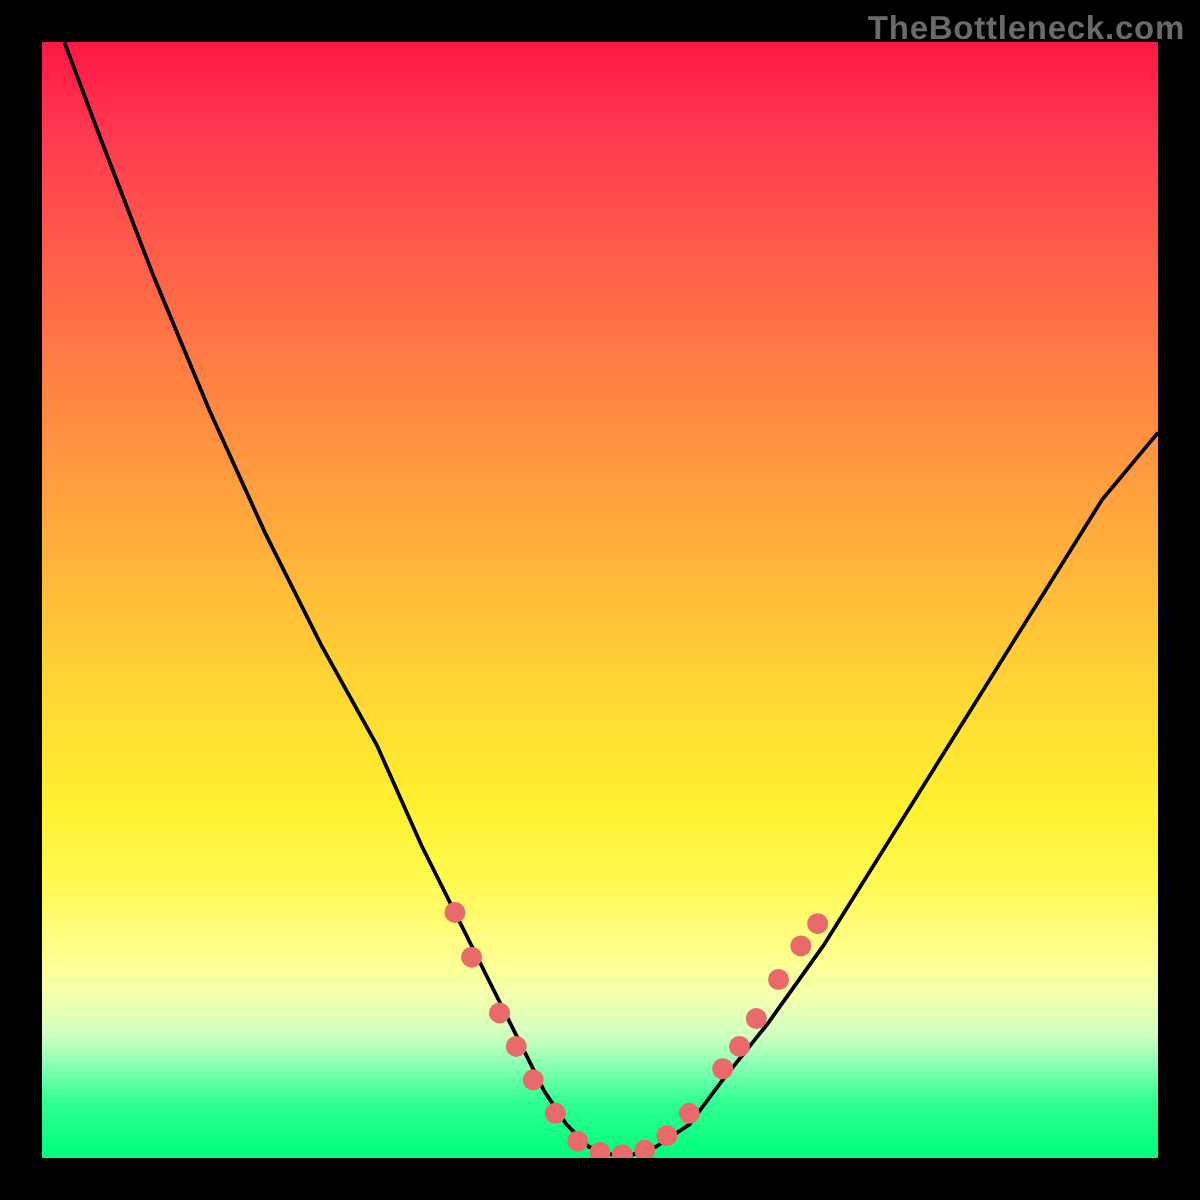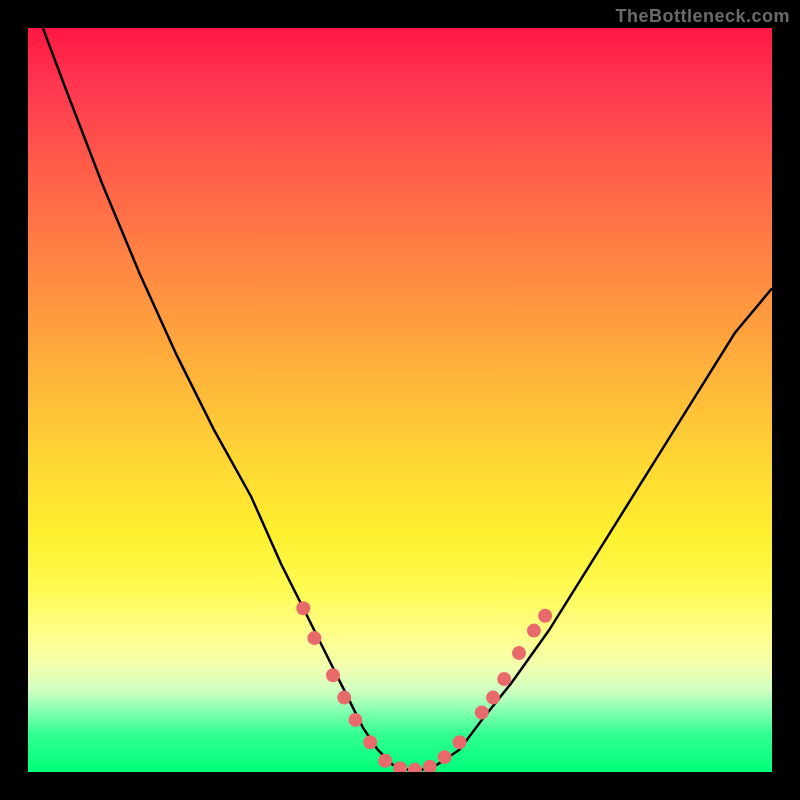--- a/index.html
+++ b/index.html
@@ -32,21 +32,21 @@
         #d0ffc0 89%,
         #80ffb0 92%,
         #30ff90 95%,
         #00ff7a 100%);
     }
     .watermark {
       position: absolute;
       top: 6px;
       right: 10px;
       font-family: Arial, sans-serif;
-      font-size: 18px;
+      font-size: 22px;
       font-weight: 600;
       color: #6a6a6a;
       letter-spacing: 0.5px;
     }
     svg {
       position: absolute;
       left: 0;
       top: 0;
     }
   </style>

